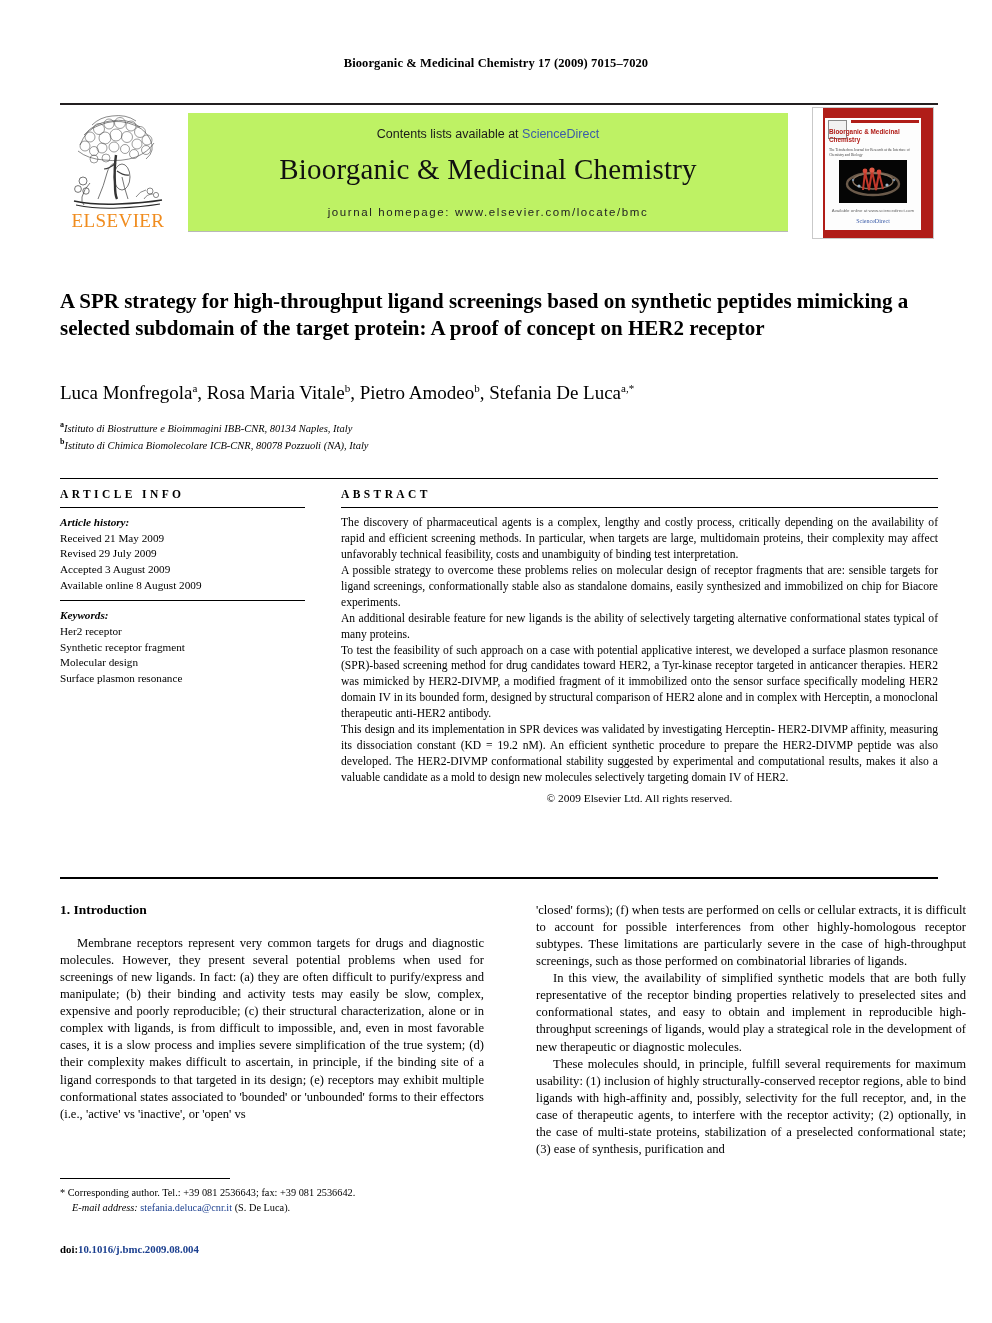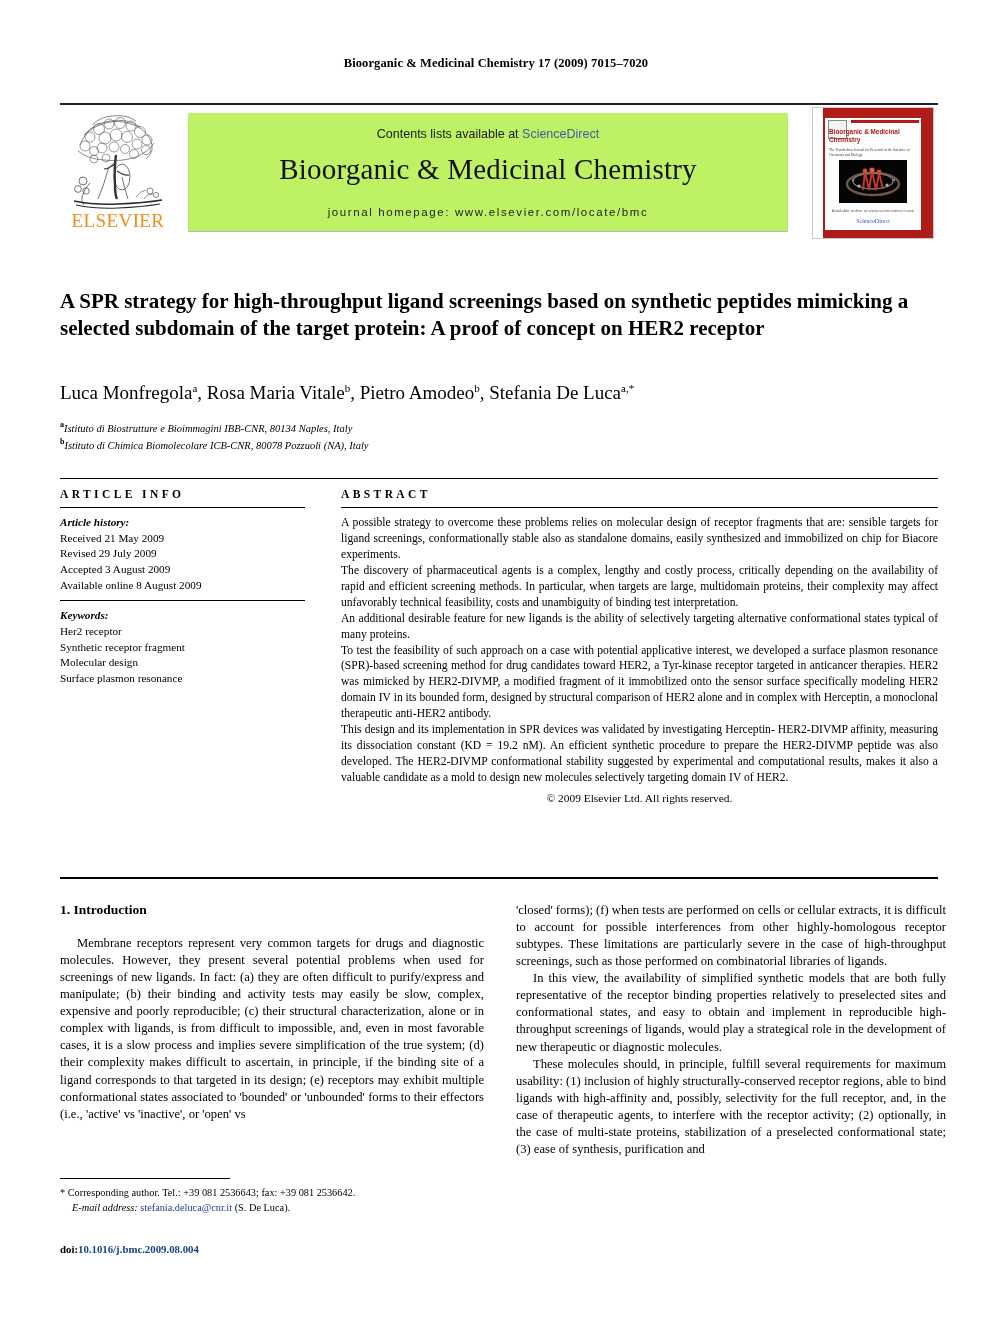--- a/index.html
+++ b/index.html
@@ -258,21 +258,21 @@
   }
 
   
   .col-left {
     position: absolute;
     left: 60px; top: 902px;
     width: 424px;
   }
   .col-right {
     position: absolute;
-    left: 516px; top: 902px;
+    left: 536px; top: 902px;
     width: 430px;
   }
   h2.body-head {
     margin: 0 0 17px 0;
     font-size: 13.5px;
     font-weight: bold;
   }
   .body-text {
     font-size: 12.6px;
     line-height: 1.355;
@@ -444,22 +444,22 @@
       <div>Synthetic receptor fragment</div>
       <div>Molecular design</div>
       <div>Surface plasmon resonance</div>
     </div>
   </div>
 
   <div class="abs-col">
     <div class="sec-head">ABSTRACT</div>
     <div class="hr-thin"></div>
     <div class="abs-text">
+      <p>The discovery of pharmaceutical agents is a complex, lengthy and costly process, critically depending on the availability of rapid and efficient screening methods. In particular, when targets are large, multidomain proteins, their complexity may affect unfavorably technical feasibility, costs and unambiguity of binding test interpretation.</p>
       <p>A possible strategy to overcome these problems relies on molecular design of receptor fragments that are: sensible targets for ligand screenings, conformationally stable also as standalone domains, easily synthesized and immobilized on chip for Biacore experiments.</p>
-      <p>The discovery of pharmaceutical agents is a complex, lengthy and costly process, critically depending on the availability of rapid and efficient screening methods. In particular, when targets are large, multidomain proteins, their complexity may affect unfavorably technical feasibility, costs and unambiguity of binding test interpretation.</p>
       <p>An additional desirable feature for new ligands is the ability of selectively targeting alternative conformational states typical of many proteins.</p>
       <p>To test the feasibility of such approach on a case with potential applicative interest, we developed a surface plasmon resonance (SPR)-based screening method for drug candidates toward HER2, a Tyr-kinase receptor targeted in anticancer therapies. HER2 was mimicked by HER2-DIVMP, a modified fragment of it immobilized onto the sensor surface specifically modeling HER2 domain IV in its bounded form, designed by structural comparison of HER2 alone and in complex with Herceptin, a monoclonal therapeutic anti-HER2 antibody.</p>
       <p>This design and its implementation in SPR devices was validated by investigating Herceptin- HER2-DIVMP affinity, measuring its dissociation constant (KD = 19.2 nM). An efficient synthetic procedure to prepare the HER2-DIVMP peptide was also developed. The HER2-DIVMP conformational stability suggested by experimental and computational results, makes it also a valuable candidate as a mold to design new molecules selectively targeting domain IV of HER2.</p>
     </div>
     <div class="copyright">© 2009 Elsevier Ltd. All rights reserved.</div>
   </div>
 
   <div class="rule-bottom"></div>
 
   <div class="col-left">

